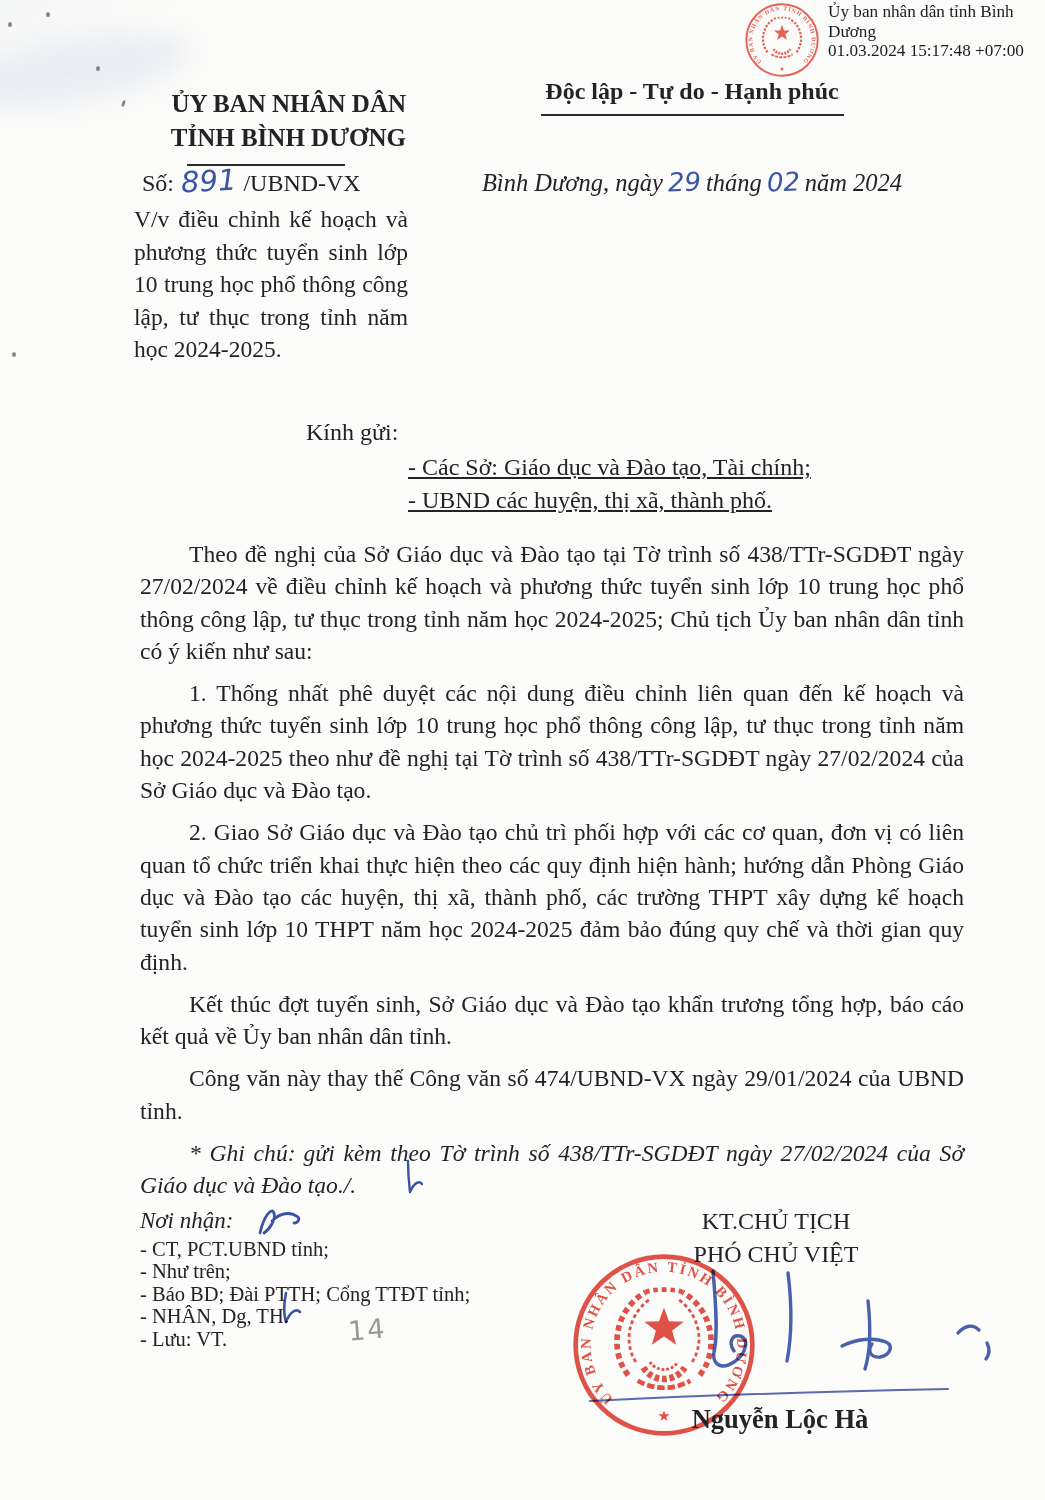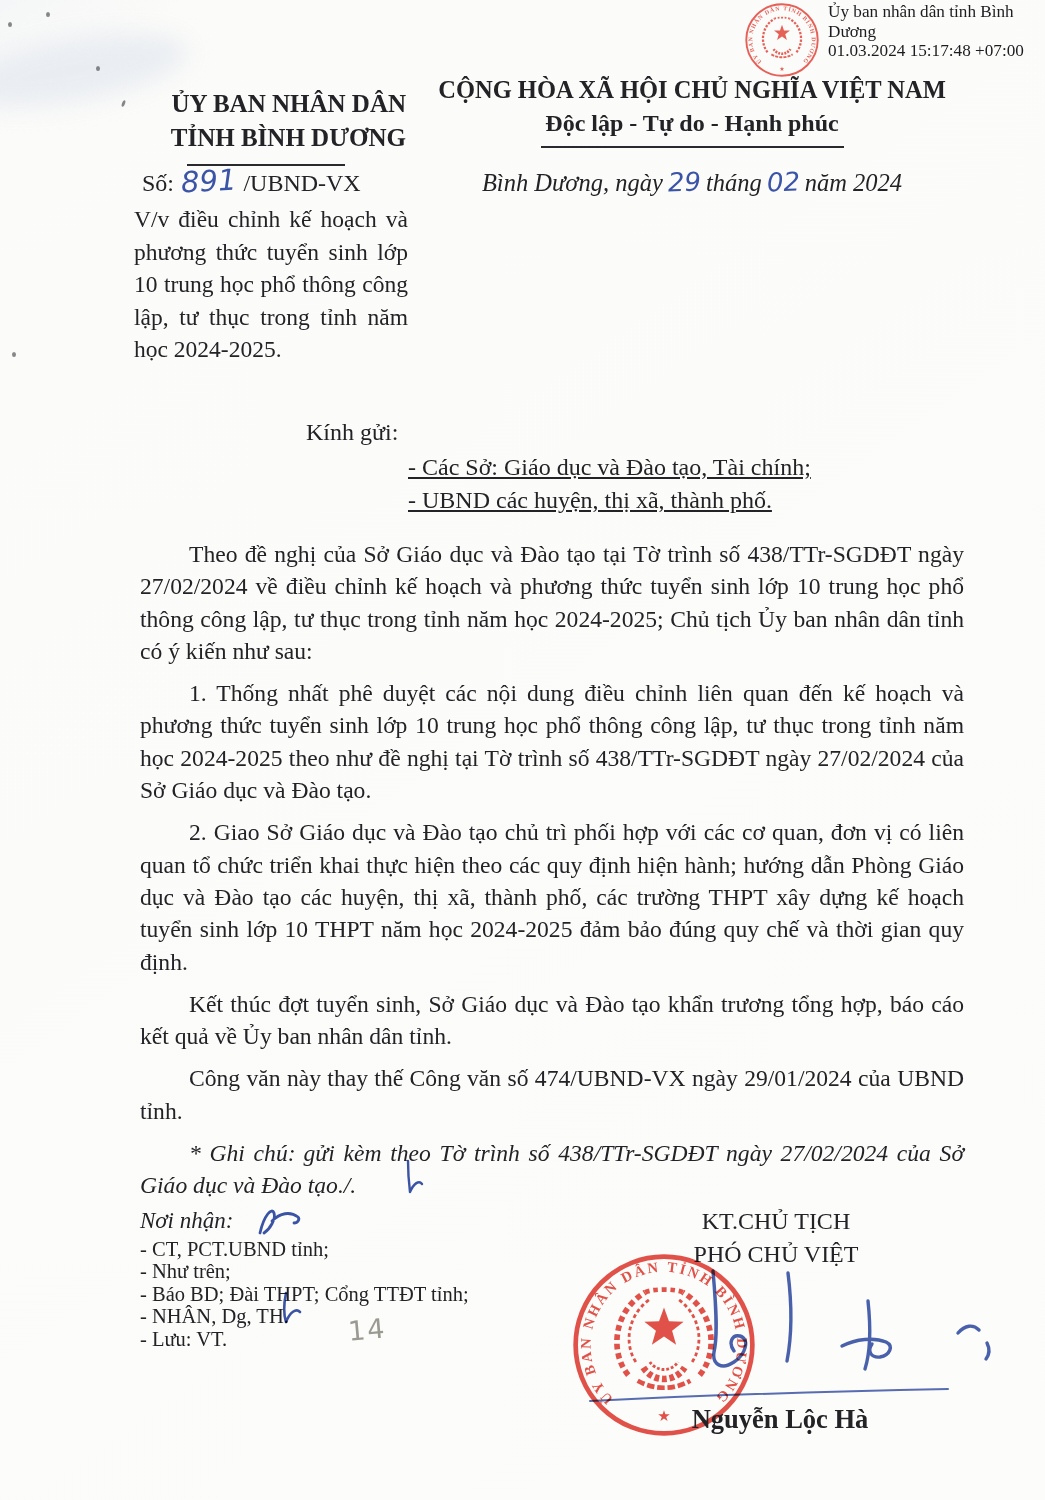--- a/index.html
+++ b/index.html
@@ -83,21 +83,20 @@
     </div>
   </div>
 
   <div class="abs org">
     <div>ỦY BAN NHÂN DÂN</div>
     <div>TỈNH BÌNH DƯƠNG</div>
     <div class="org-rule"></div>
   </div>
 
   <div class="abs national">
-    <div class="national-l1">CỘNG HÒA XÃ HỘI CHỦ NGHĨA VIỆT NAM</div>
     <div class="national-l2">Độc lập - Tự do - Hạnh phúc</div>
     <div class="national-rule"></div>
   </div>
 
   <div class="abs so-line">
     <span>Số:</span><span class="hand hand-no">891</span><span>/UBND-VX</span>
   </div>
 
   <div class="abs date-line">
     <span>Bình Dương, ngày</span><span class="hand hand-date">29</span><span>tháng</span><span class="hand hand-date">02</span><span>năm 2024</span>
@@ -124,21 +123,21 @@
     <path d="M 10,3 C 10,15 11,26 12,34 M 12,34 C 16,25 21,22 24,26" fill="none" stroke="#3b54a8" stroke-width="2.4" stroke-linecap="round"></path>
   </svg>
 
   <div class="abs noi-nhan-label">Nơi nhận:</div>
   <svg class="abs ink-svg" style="left:252px;top:1203px;" width="52" height="36" viewBox="0 0 52 36">
     <path d="M 8,30 C 12,12 20,4 22,10 C 24,16 18,26 12,30 M 20,18 C 28,10 38,8 46,14 C 48,16 46,20 42,20" fill="none" stroke="#3b54a8" stroke-width="2.8" stroke-linecap="round"></path>
   </svg>
   <div class="abs noi-nhan-list">
     <div>- CT, PCT.UBND tỉnh;</div>
     <div>- Như trên;</div>
-    <div>- Báo BD; Đài THPT; Cổng TTĐT tỉnh;</div>
+    <div>- Báo BD; Đài PTTH; Cổng TTĐT tỉnh;</div>
     <div>- NHÂN, Dg, TH.</div>
     <div>- Lưu: VT.</div>
   </div>
   <svg class="abs ink-svg" style="left:270px;top:1290px;" width="34" height="36" viewBox="0 0 34 36">
     <path d="M 16,3 C 14,13 13,23 16,32 M 16,32 C 20,22 26,18 30,22" fill="none" stroke="#3b54a8" stroke-width="2.6" stroke-linecap="round"></path>
   </svg>
   <div class="abs pencil">14</div>
 
   <div class="abs signer-titles">
     <div>KT.CHỦ TỊCH</div>

